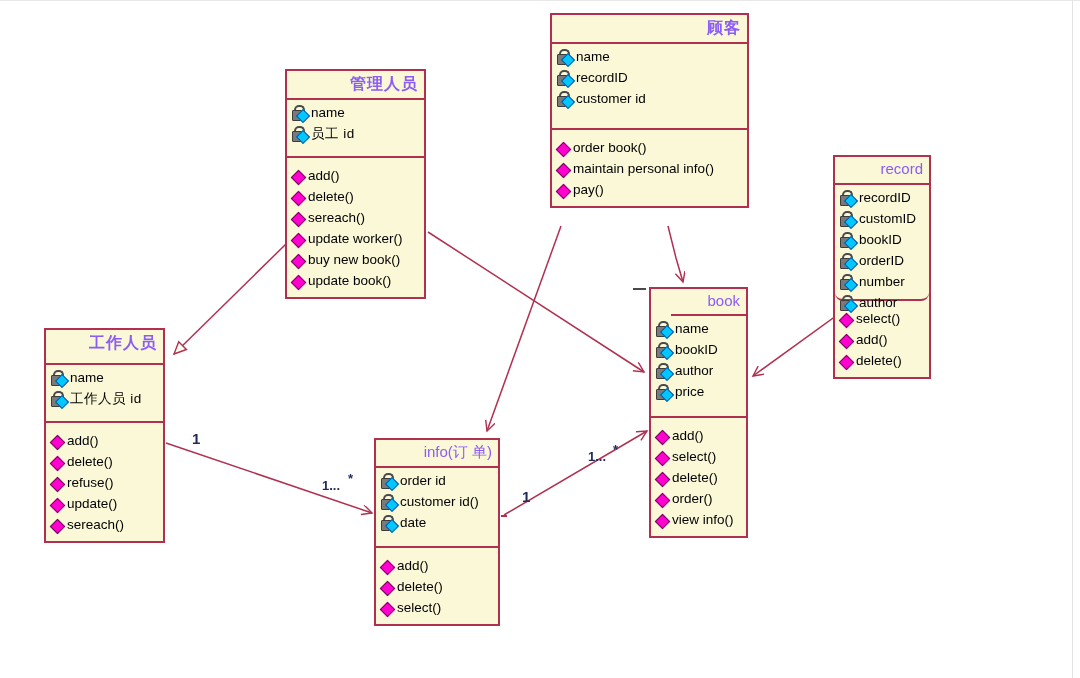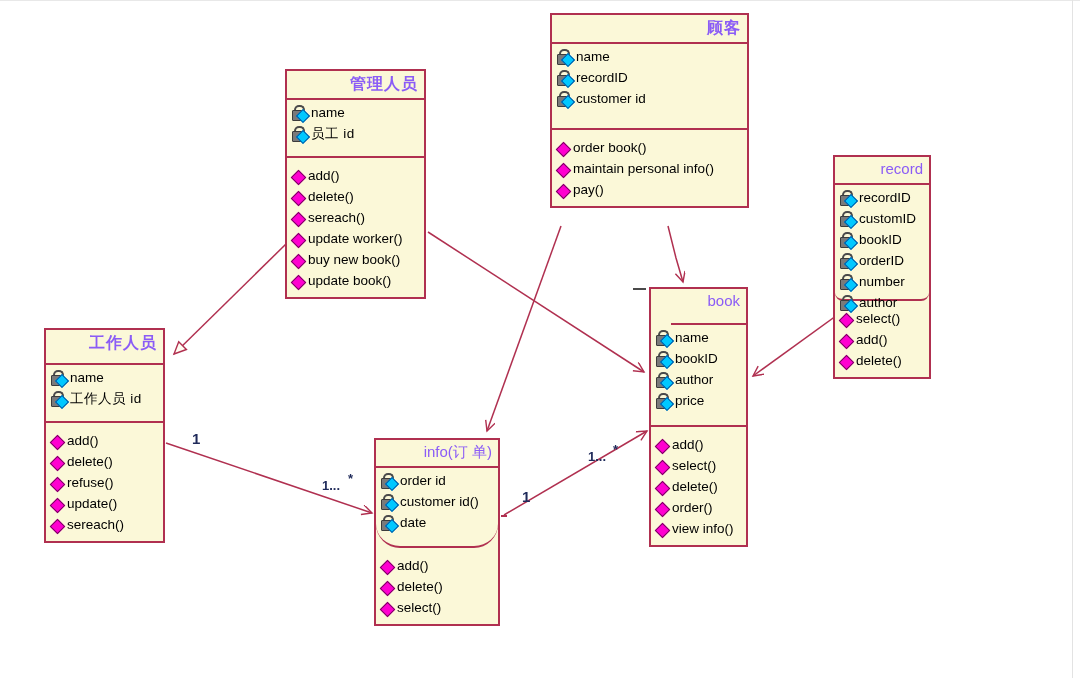--- a/index.html
+++ b/index.html
@@ -357,21 +357,21 @@
           <div class="uml-row">
             <span class="icon-op">
               <span class="diamond-m"></span>
             </span>
             <span class="lbl">sereach()</span>
           </div>
         </div>
       </div>
       <div class="uml-class" style="left: 374px; top: 438px; width: 126px;">
         <div class="uml-title" style="height: 28px;">info(订 单)</div>
-        <div class="uml-attrs" style="height: 80px; border-radius: 24px;">
+        <div class="uml-attrs" style="height: 80px;">
           <div class="uml-row">
             <span class="icon-attr">
               <span class="lock-shackle"></span>
               <span class="lock-body"></span>
               <span class="diamond-c"></span>
             </span>
             <span class="lbl">order id</span>
           </div>
           <div class="uml-row">
             <span class="icon-attr">
@@ -405,21 +405,21 @@
           </div>
           <div class="uml-row">
             <span class="icon-op">
               <span class="diamond-m"></span>
             </span>
             <span class="lbl">select()</span>
           </div>
         </div>
       </div>
       <div class="uml-class" style="left: 649px; top: 287px; width: 99px;">
-        <div class="uml-title" style="height: 36px; margin-left: 20px;">book</div>
+        <div class="uml-title" style="height: 27px; margin-left: 20px;">book</div>
         <div class="uml-attrs" style="height: 102px;">
           <div class="uml-row">
             <span class="icon-attr">
               <span class="lock-shackle"></span>
               <span class="lock-body"></span>
               <span class="diamond-c"></span>
             </span>
             <span class="lbl">name</span>
           </div>
           <div class="uml-row">

